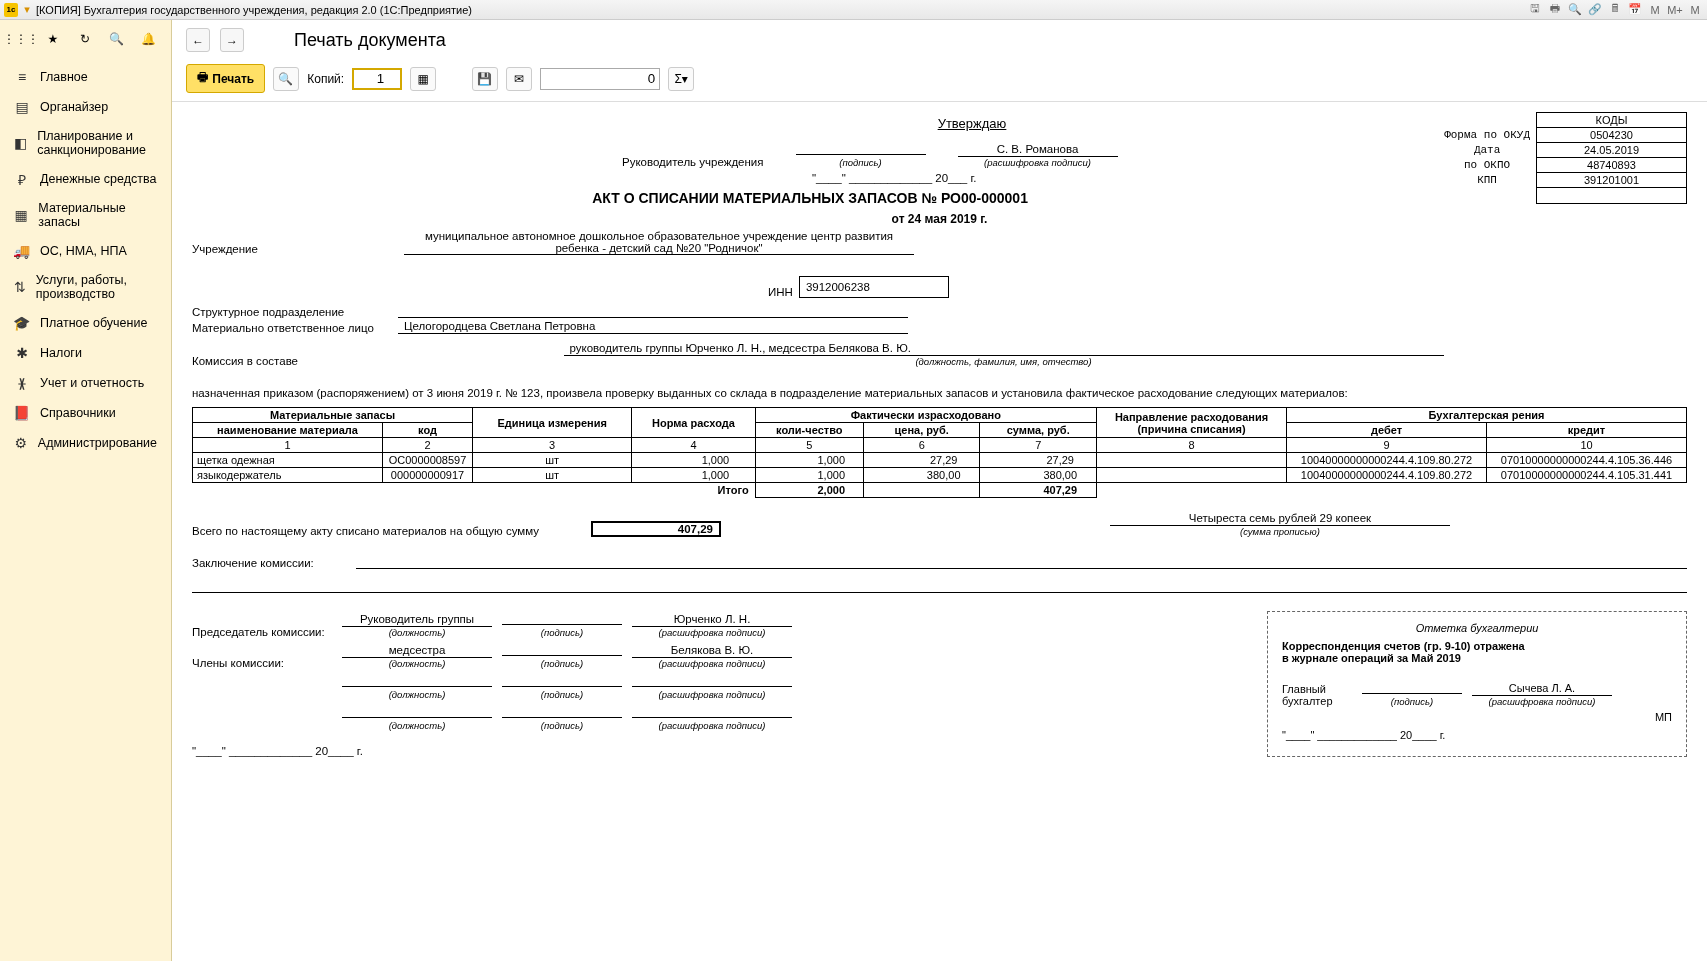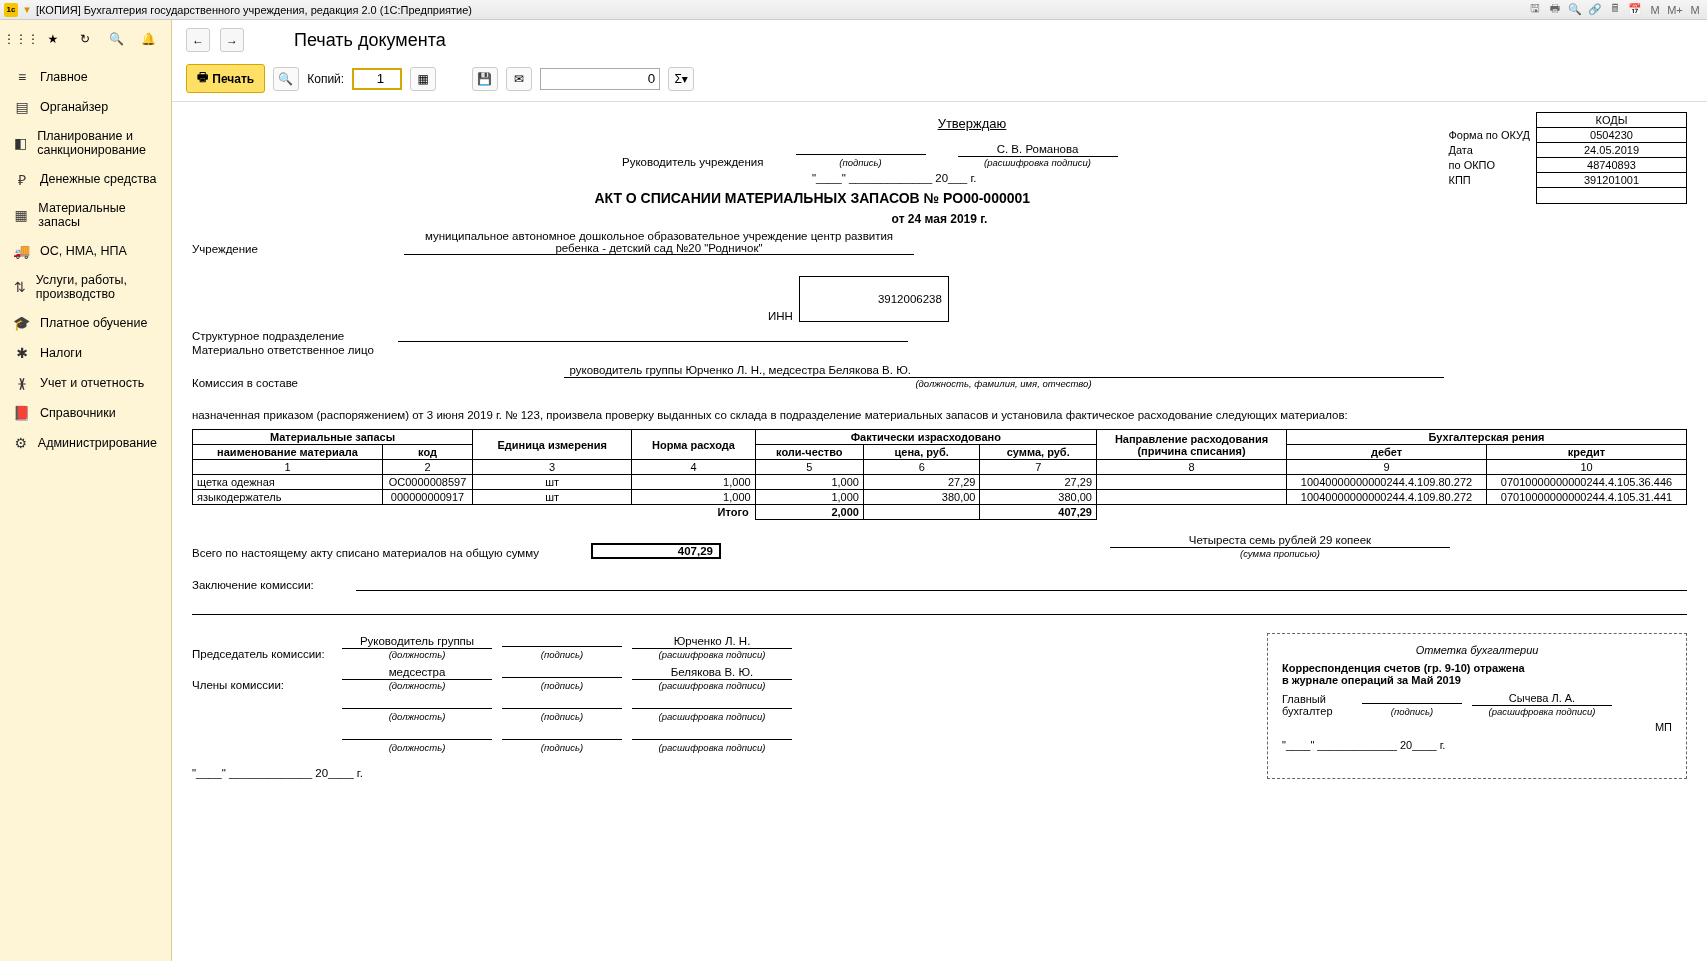--- a/index.html
+++ b/index.html
@@ -24,27 +24,27 @@
 .tbtn { width:26px; height:24px; border:1px solid #ccc; background:#fafafa; display:inline-flex; align-items:center; justify-content:center; cursor:pointer; border-radius:3px; font-size:12px;}
 .copies-input { width:50px; height:22px; border:1px solid #999; text-align:right; padding:0 16px 0 4px; position:relative;}
 .num-input { width:120px; height:22px; border:1px solid #aaa; text-align:right; padding:0 4px;}
 .doc-body { flex:1; overflow:auto; padding:10px 20px 30px; font-size:11.5px; }
 .approve { text-align:center; font-size:13px; margin:4px 0 10px 680px; width:200px;text-decoration:underline;}
 .row-flex { display:flex; align-items:flex-end; gap:6px; }
 .uline { border-bottom:1px solid #000; display:inline-block; min-height:14px; }
 .small-it { font-size:9.5px; font-style:italic; text-align:center; }
 .codes-table { border-collapse:collapse; float:right; margin-left:10px;}
 .codes-table td { border:1px solid #000; padding:1px 6px; font-size:11px; text-align:center; }
-.codes-table .lbl { border:none; text-align:left; padding-right:6px;}
+.codes-table .lbl { border:none; text-align:center; padding-right:6px;font-family:Liberation Mono, monospace;}
 .act-title { text-align:center; font-weight:bold; font-size:14px; margin:6px 0;}
 .act-date { text-align:center; font-weight:bold; font-size:12px; }
 .data-table { border-collapse:collapse; width:100%; margin-top:8px; font-size:11px;}
 .data-table th, .data-table td { border:1px solid #000; padding:1px 4px; text-align:center; }
 .data-table td.l { text-align:left; }
-.data-table td.r { text-align:right;padding-left:48px; }
+.data-table td.r { text-align:center;padding-left:48px; }
 .total-row td { font-weight:bold; }
 .sig-block { margin-top:18px; display:flex; gap:20px;}
 .sig-col { flex:1; }
 .sig-line { display:flex; gap:10px; margin-bottom:4px; align-items:flex-end;}
 .acct-box { border:1px dashed #666; padding:10px 14px; width:420px; font-size:11px;}
 .clr { clear:both; }
 </style>
 </head>
 <body>
 
@@ -201,29 +201,30 @@
 
       <div class="row-flex" style="margin-top:4px;">
         <span style="width:60px">Учреждение</span>
         <span style="width:140px"></span>
         <span class="uline" style="width:510px;text-align:center">муниципальное автономное дошкольное образовательное учреждение центр развития ребенка - детский сад №20 "Родничок"</span>
       </div>
 
       <div class="row-flex" style="margin-top:21px;justify-content:flex-start;">
         <span style="width:570px"></span>
         <span>ИНН</span>
-        <span style="border:1px solid #000;min-width:150px;text-align:right;padding:16px 6px">3912006238</span>
+        <span style="border:1px solid #000;min-width:150px;text-align:left;padding:4px 6px">3912006238</span>
       </div>
 
       <div class="row-flex" style="margin-top:6px;">
         <span style="width:200px">Структурное подразделение</span>
         <span class="uline" style="width:510px"></span>
       </div>
       <div class="row-flex" style="margin-top:2px;">
         <span style="width:200px">Материально ответственное лицо</span>
+        <span class="uline" style="width:510px;padding-left:6px">Целогородцева Светлана Петровна</span>
       </div>
 
       <div class="clr"></div>
 
       <div class="row-flex" style="margin-top:8px;">
         <span>Комиссия в составе</span>
         <span style="width:10px"></span>
         <div style="flex:1;text-align:center">
           <span class="uline" style="width:880px;text-align:left;padding-left:6px">руководитель группы Юрченко Л. Н., медсестра Белякова  В. Ю.</span>
           <div class="small-it">(должность, фамилия, имя, отчество)</div>
@@ -346,21 +347,21 @@
             <div style="text-align:center"><span class="uline" style="width:120px"></span><div class="small-it">(подпись)</div></div>
             <div style="text-align:center"><span class="uline" style="width:160px"></span><div class="small-it">(расшифровка подписи)</div></div>
           </div>
           <div style="margin-top:14px">"____" _____________ 20____ г.</div>
         </div>
 
         <div class="acct-box">
           <div style="text-align:center;font-weight:normal;font-style:italic">Отметка бухгалтерии</div>
           <div style="margin-top:6px;font-weight:bold">Корреспонденция счетов (гр. 9-10) отражена</div>
           <div style="font-weight:bold">в журнале операций за Май 2019</div>
-          <div class="sig-line" style="margin-top:4px">
+          <div class="sig-line" style="margin-top:16px">
             <span style="width:70px">Главный бухгалтер</span>
             <div style="text-align:center"><span class="uline" style="width:100px"></span><div class="small-it">(подпись)</div></div>
             <div style="text-align:center"><span class="uline" style="width:140px">Сычева Л. А.</span><div class="small-it">(расшифровка подписи)</div></div>
           </div>
           <div style="text-align:right">МП</div>
           <div style="margin-top:6px">"____" _____________ 20____ г.</div>
         </div>
       </div>
 
     </div>

